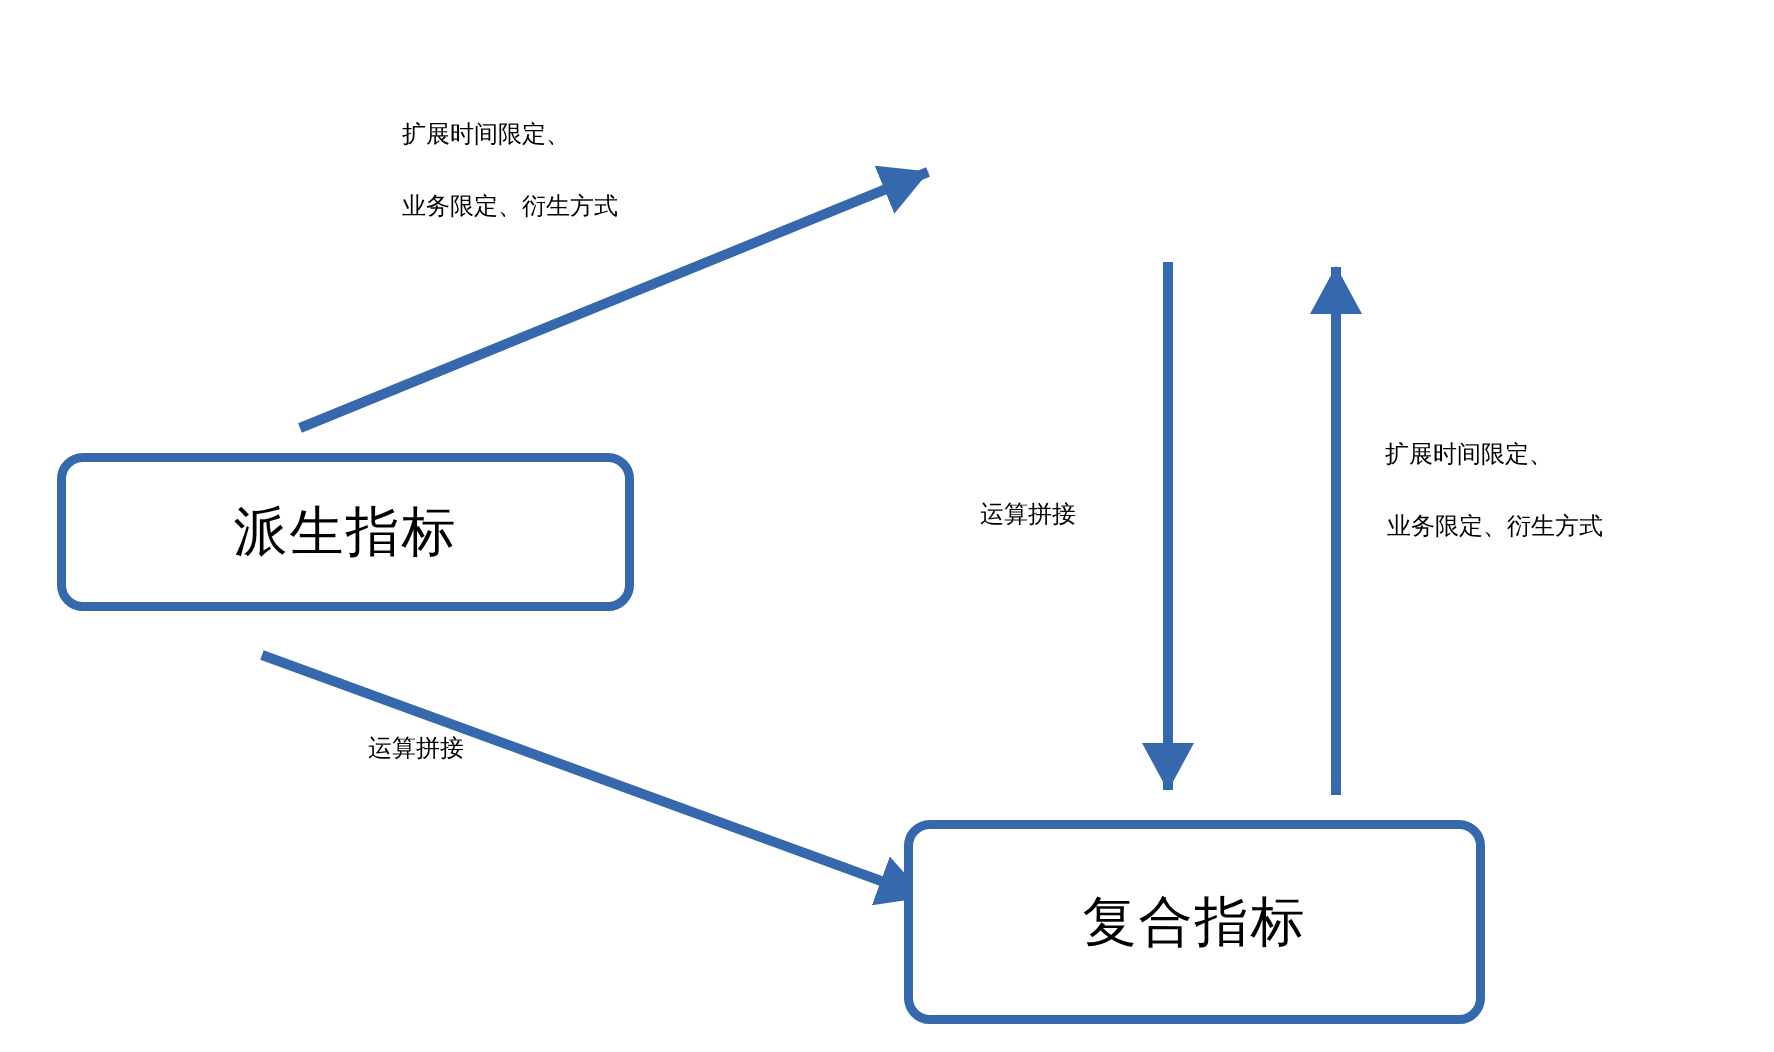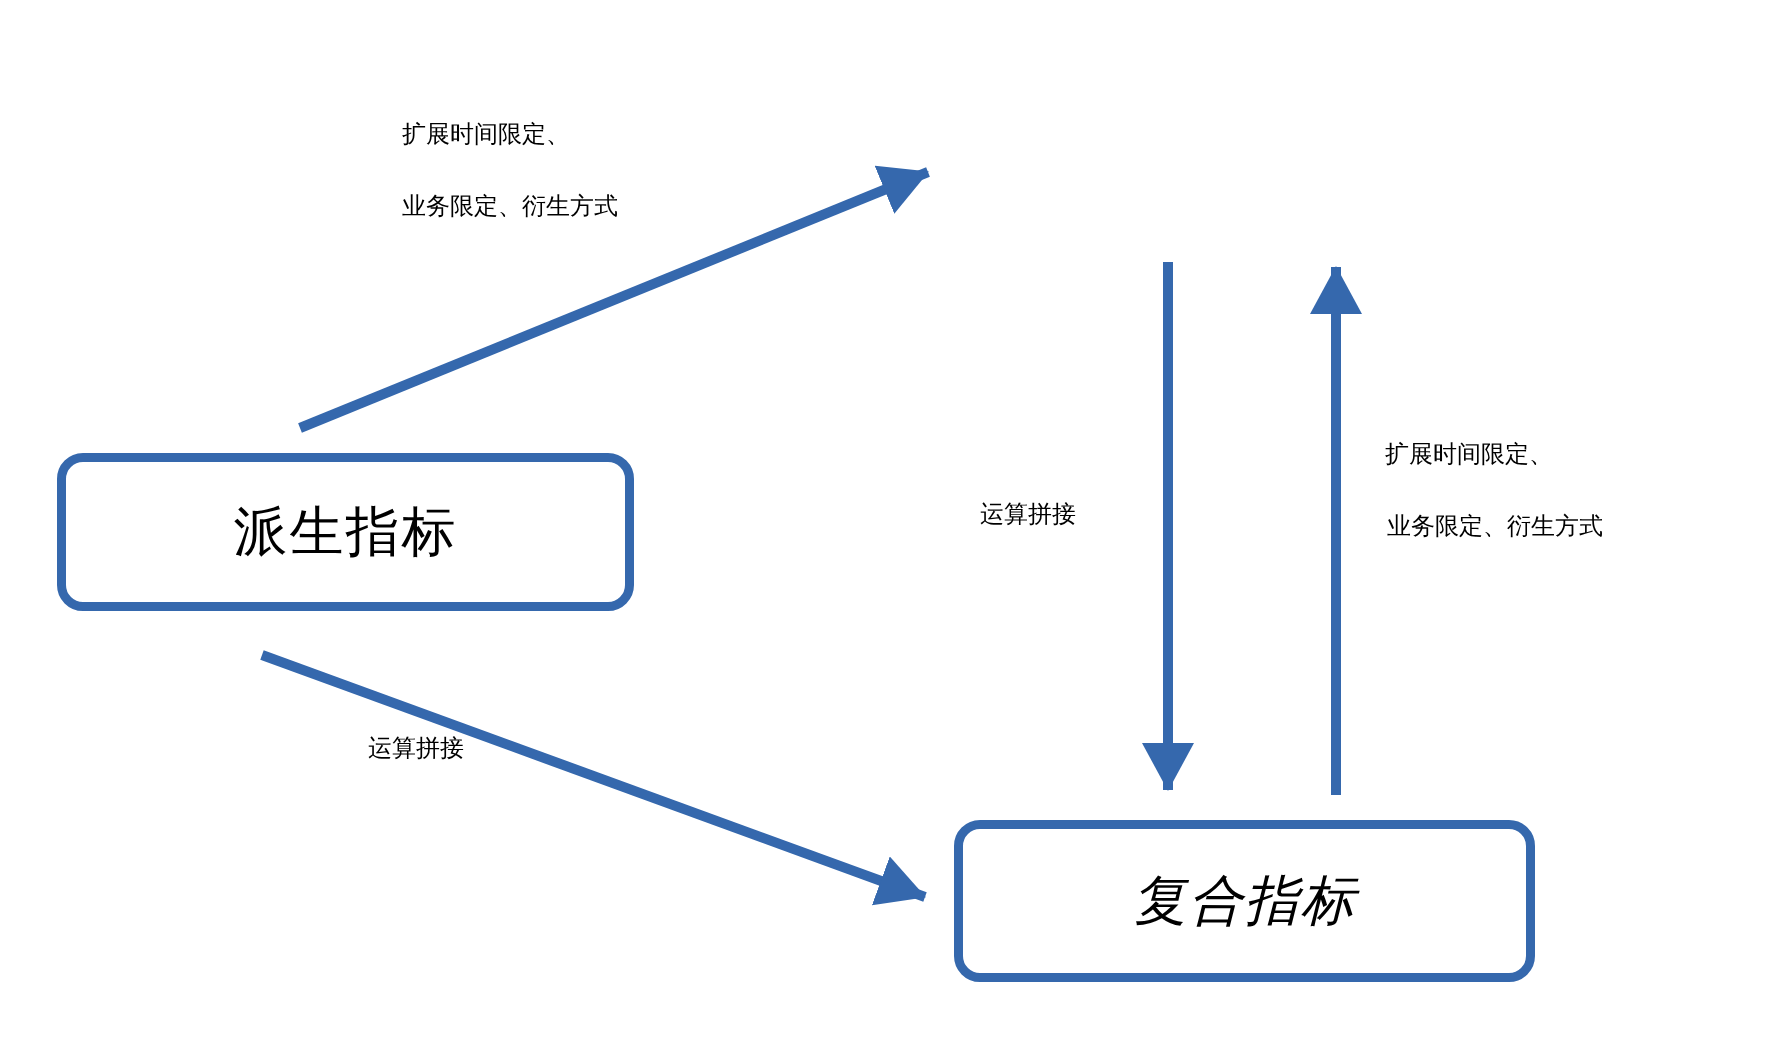--- a/index.html
+++ b/index.html
@@ -42,21 +42,21 @@
     white-space: nowrap;
   }
   .edge-label {
     position: absolute;
     font-size: 24px;
     color: #000000;
     white-space: nowrap;
   }
   #node-derived   { left: 952px;  top: 78px;  width: 583px; height: 162px; }
   #node-base      { left: 57px;   top: 453px; width: 577px; height: 158px; }
-  #node-composite { left: 954px;  top: 820px; width: 581px; height: 162px; font-style: italic; }
+  #node-composite { left: 904px;  top: 820px; width: 581px; height: 204px; }
 
   #lbl-top-1    { left: 402px;  top: 118px; }
   #lbl-top-2    { left: 402px;  top: 190px; }
   #lbl-mid      { left: 980px;  top: 498px; }
   #lbl-right-1  { left: 1385px; top: 438px; }
   #lbl-right-2  { left: 1387px; top: 510px; }
   #lbl-bottom   { left: 368px;  top: 732px; }
 </style>
 </head>
 <body>

